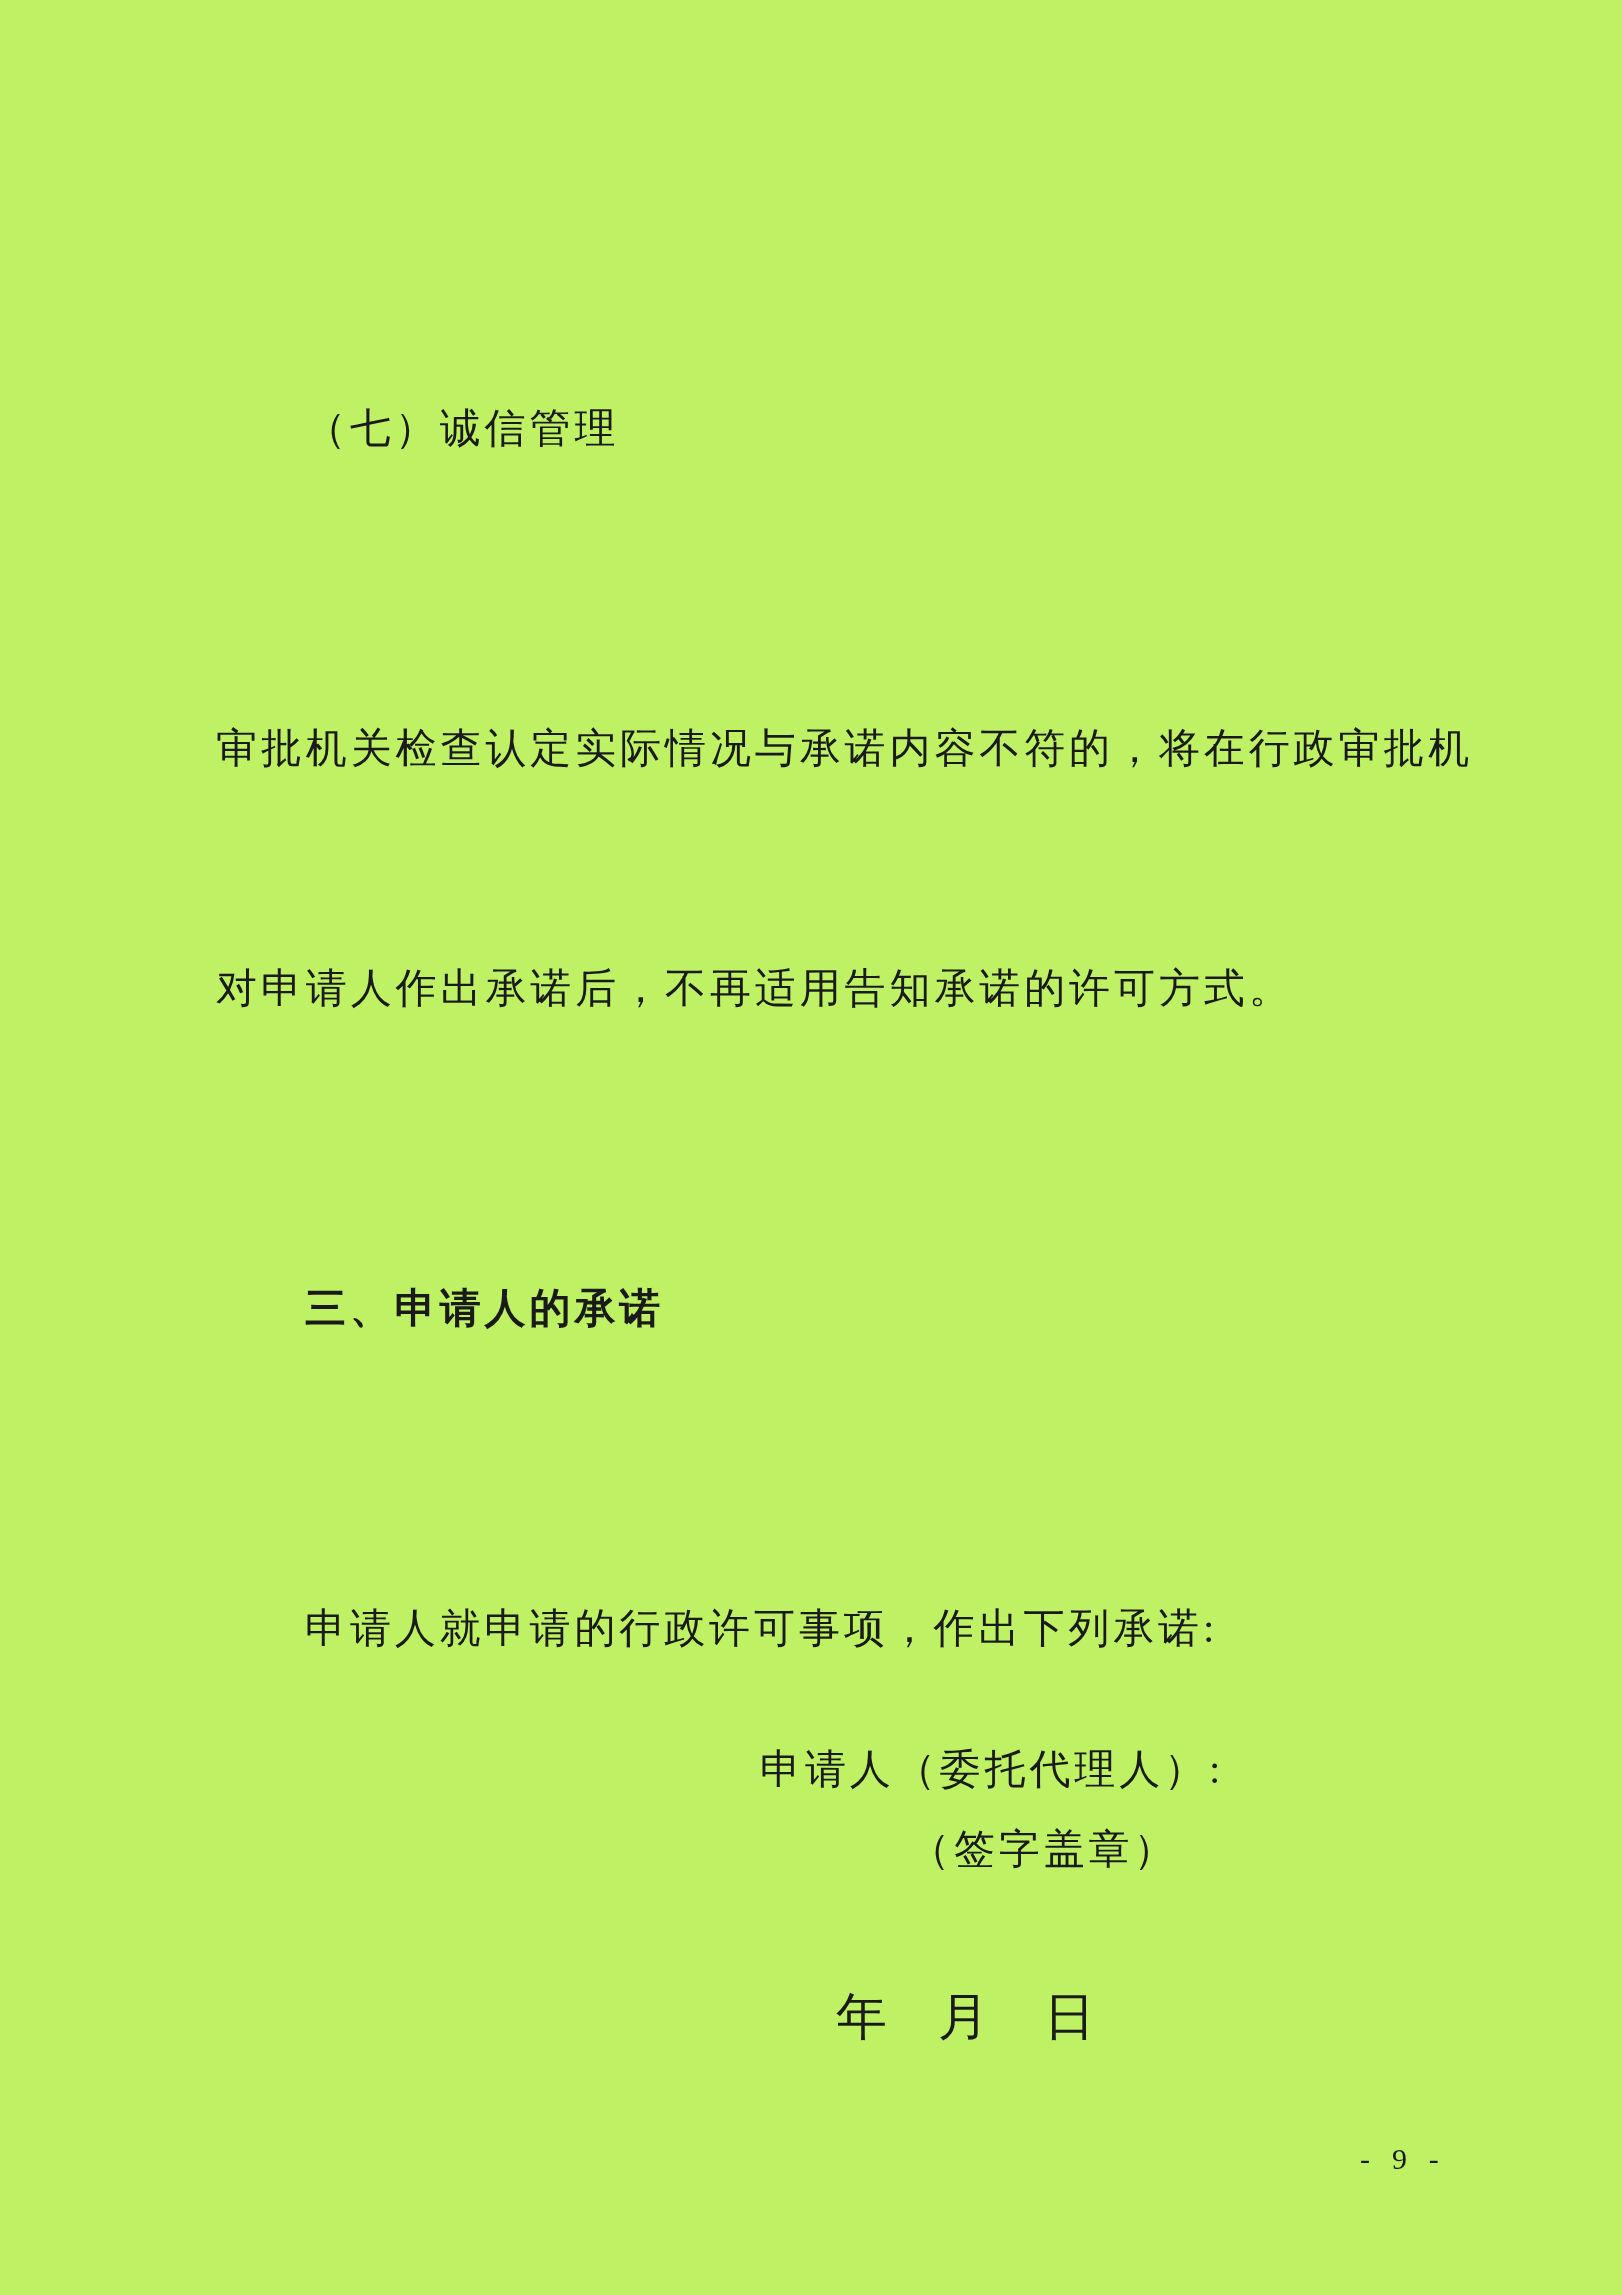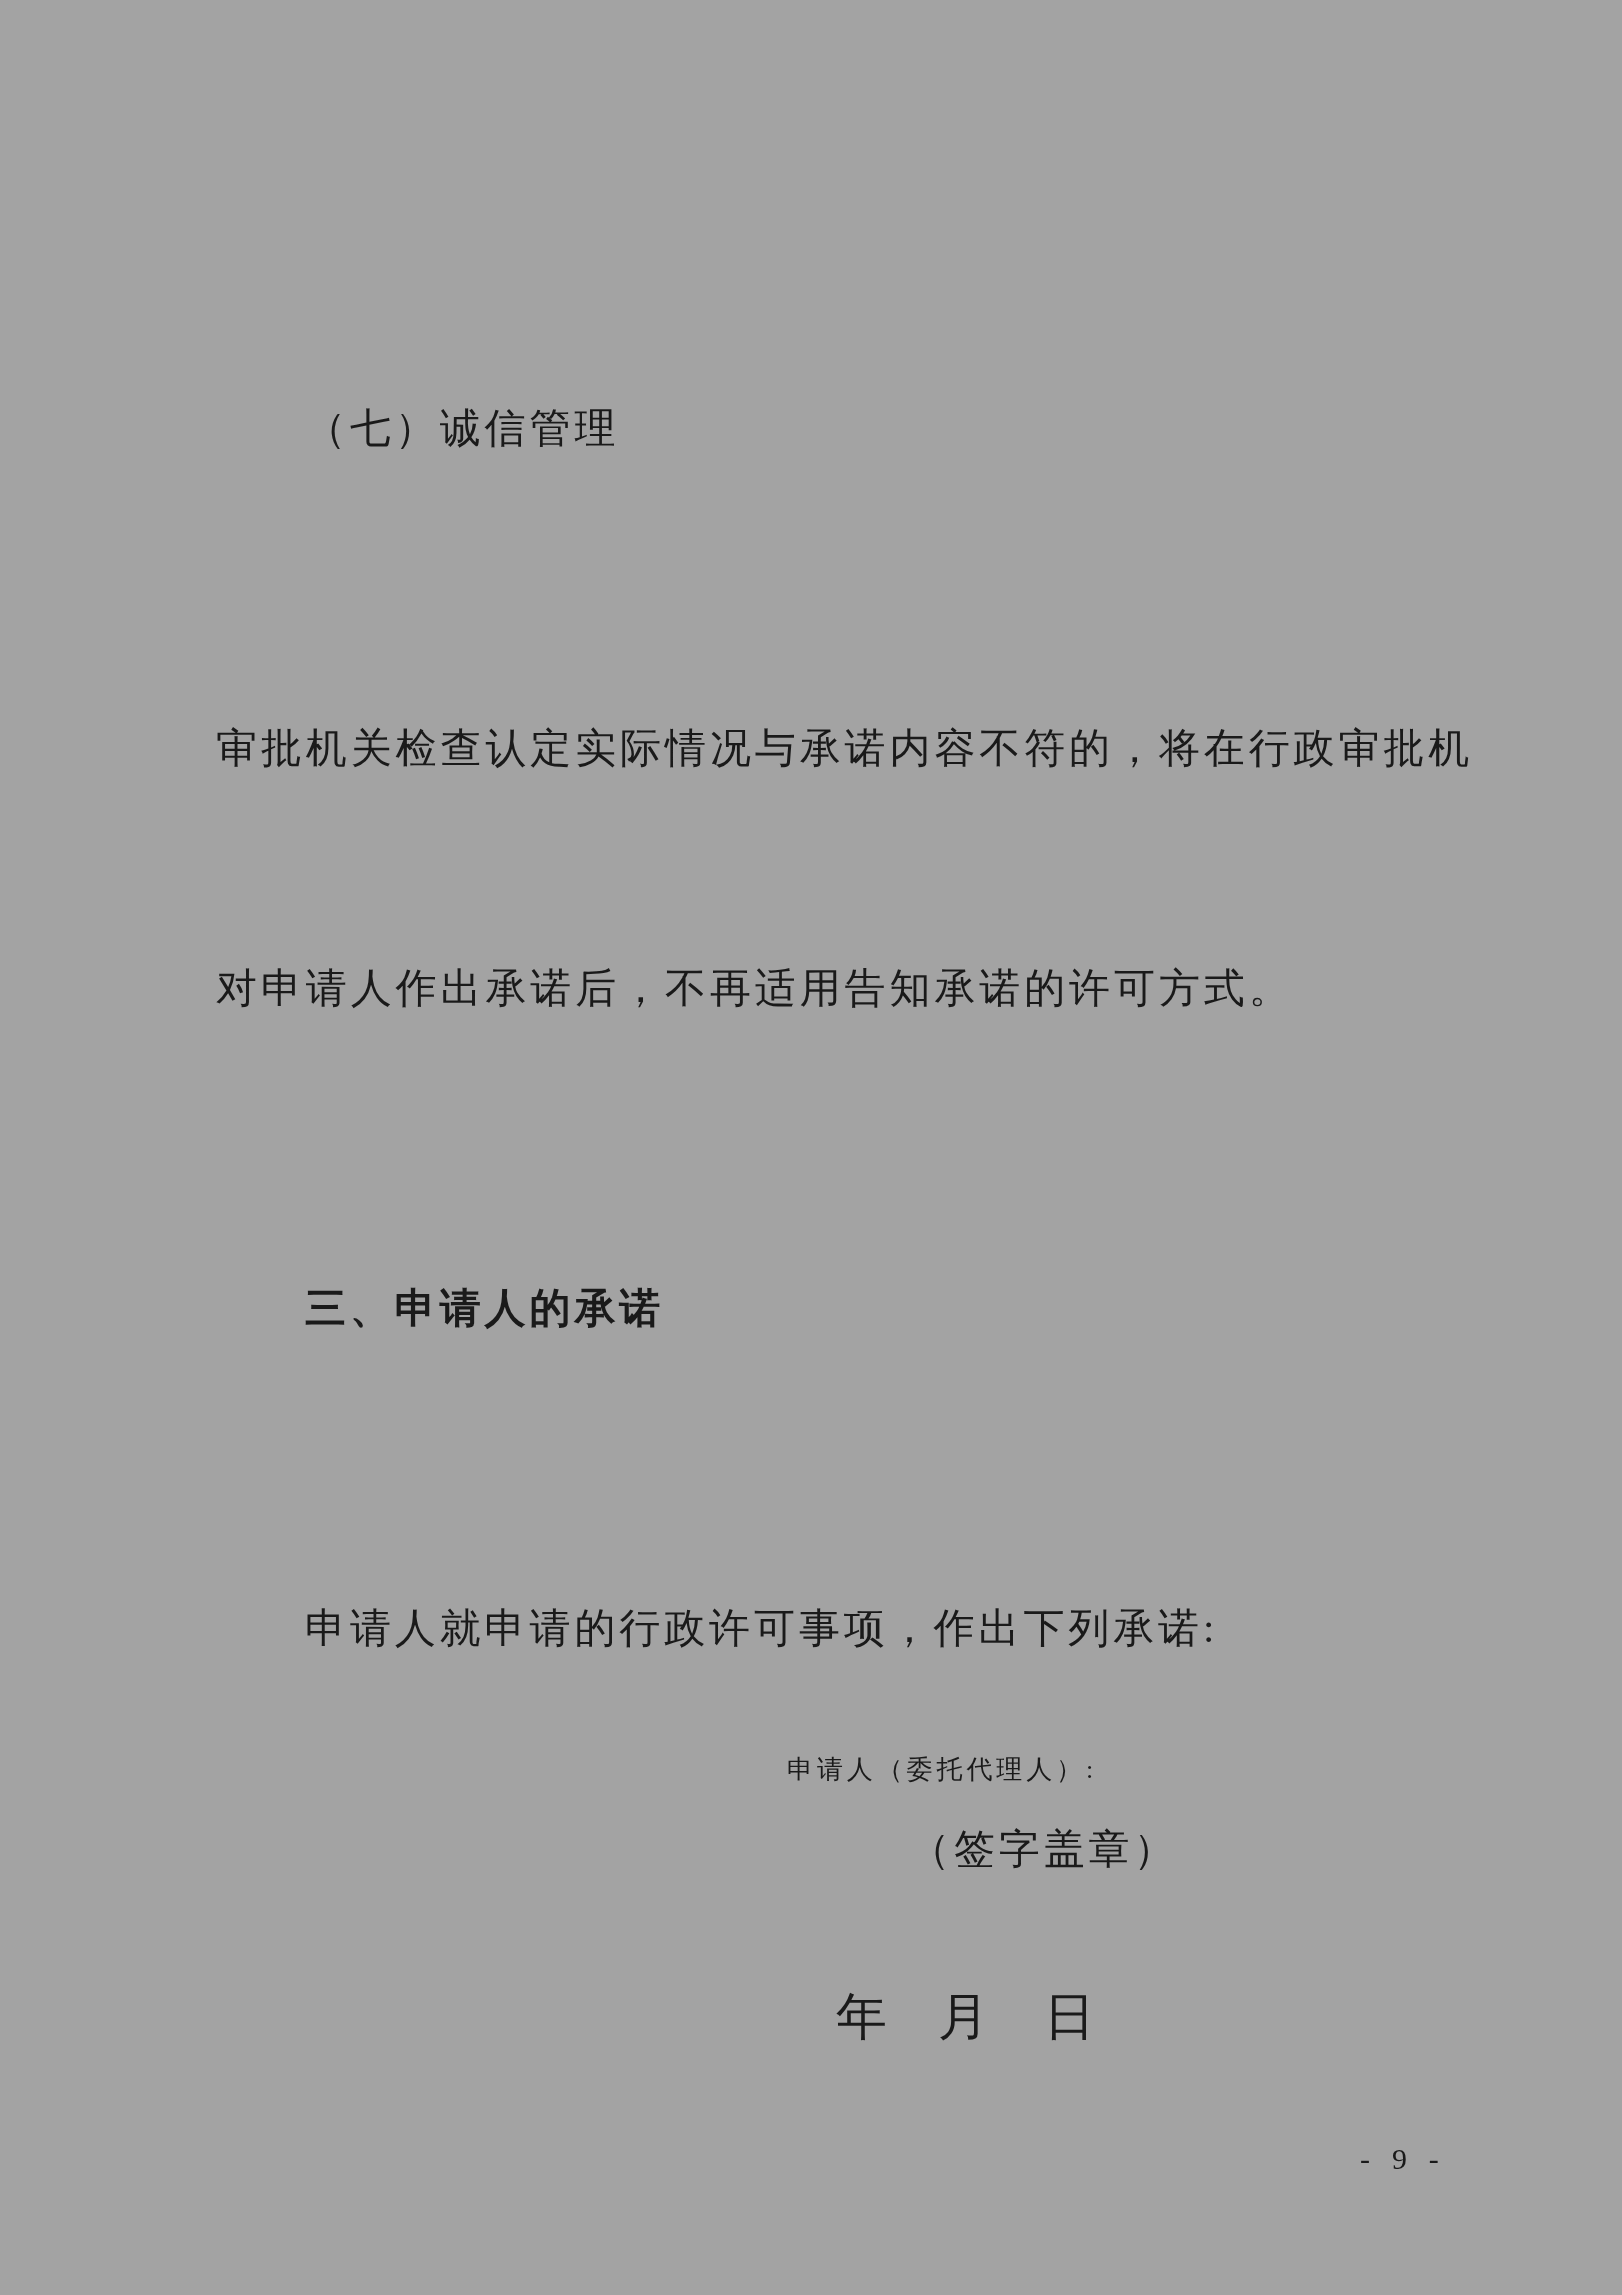--- a/index.html
+++ b/index.html
@@ -2,21 +2,21 @@
 <html style="font-size:10.5px"><head>
 <meta charset="utf-8">
 <style>
   * { margin: 0; padding: 0; box-sizing: border-box; }
   html, body { background: #ffffff; }
 
   .page {
     position: relative;
     width: 1623px;
     height: 2295px;
-    background: #a3a3a3;
+    background: #bef264;
     color: #1a1a1a;
     font-family: "Liberation Serif", "DejaVu Serif", serif;
     overflow: hidden;
   }
 
   
   .body-text {
     position: absolute;
     left: 216px;
     top: 228px;
@@ -30,23 +30,23 @@
   .ind2 { padding-left: 89px; }   
 
   .hd-bold {
     font-family: "Liberation Sans", "DejaVu Sans", sans-serif;
     font-weight: 700;
   }
 
   
   .sig-line1 {
     position: absolute;
-    left: 787px;
+    left: 760px;
     top: 1748px;
-    font-size: 26px;
+    font-size: 41px;
     line-height: 43px;
     letter-spacing: 3.9px;
     white-space: pre;
   }
   .sig-line2 {
     position: absolute;
     left: 909px;
     top: 1828px;
     font-size: 41px;
     line-height: 43px;

